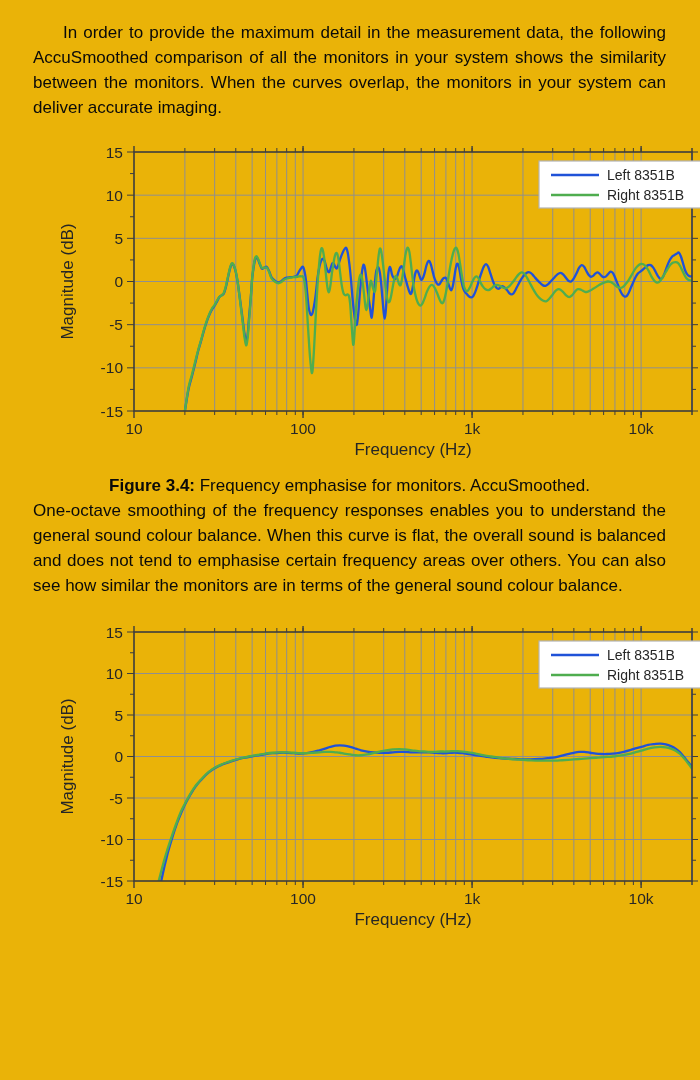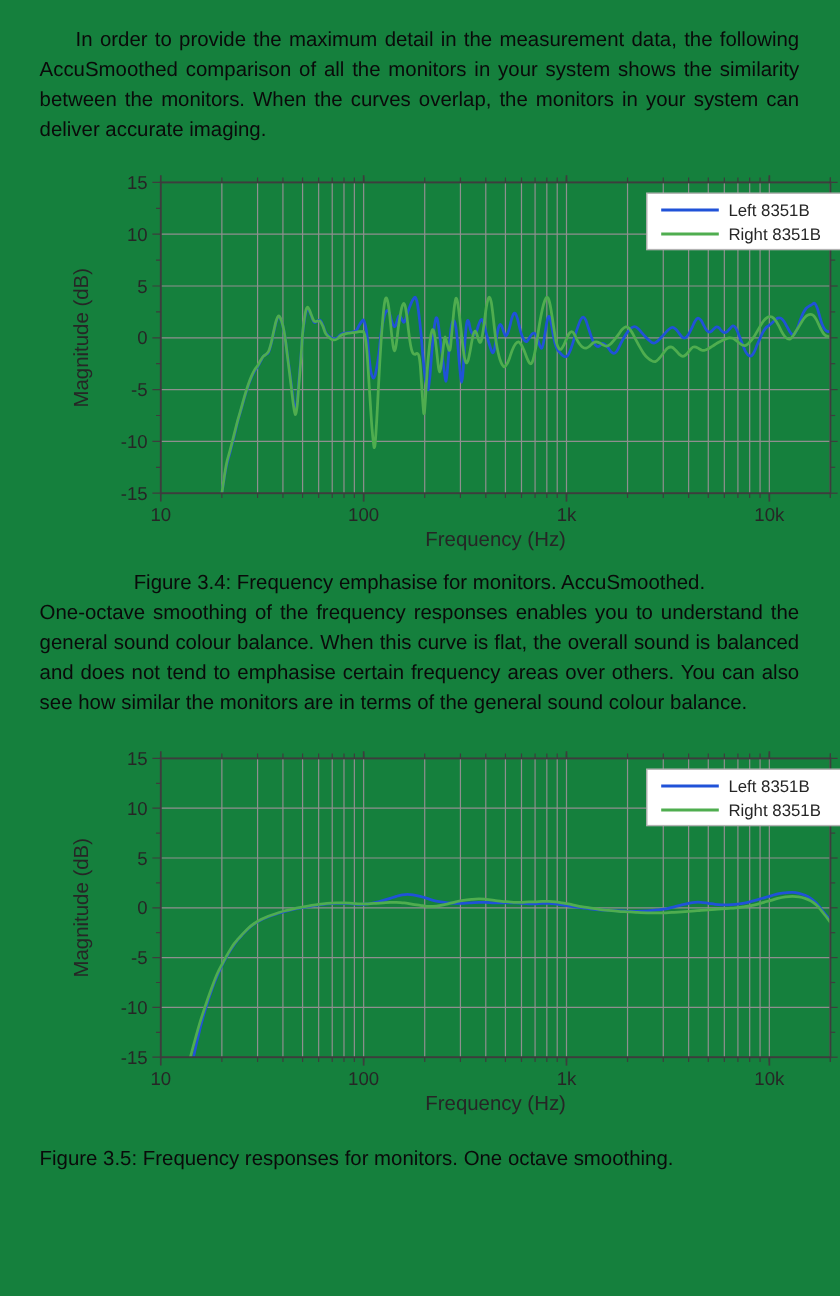--- a/index.html
+++ b/index.html
@@ -1,28 +1,28 @@
 <!DOCTYPE html>
 <html><head>
 <meta charset="utf-8">
 <style>
   html,body{margin:0;padding:0;background:#ffffff;}
   body{font-family:"Liberation Sans","DejaVu Sans",sans-serif;color:#000;}
-  .page{width:700px;height:1080px;background:#15803d;box-sizing:border-box;
+  .page{width:700px;height:1080px;background:#eab308;box-sizing:border-box;
         padding:20px 34px 0 33px;overflow:hidden;}
   p.body-text{font-size:17px;line-height:25px;text-align:justify;margin:0;
               hyphens:manual;color:#0a0a0a;}
   p.indented{text-indent:30px;}
   .chartwrap{margin:0;}
   svg{display:block;}
   svg text{font-family:"Liberation Sans","DejaVu Sans",sans-serif;fill:#262626;}
   .caption{font-size:17px;line-height:25px;margin:0;color:#0a0a0a;}
   .caption-centered{text-align:center;margin-top:13px;}
   .caption-left{text-align:justify;margin-top:13px;hyphens:manual;}
-  .caption b{font-weight:normal;}
+  .caption b{font-weight:bold;}
   .spacer-p2{margin-top:24px;}
   .mt10{margin-top:10px;}
 </style>
 </head>
 <body>
 
 <div class="page">
 
   <p class="body-text indented">In order to provide the maximum detail in the measurement data, the following AccuSmoothed comparison of all the monitors in your system shows the similarity between the monitors. When the curves overlap, the monitors in your system can deliver accurate imaging.</p>
 
@@ -343,17 +343,14 @@
         <text x="380" y="317" text-anchor="middle" font-size="17" fill="#262626">Frequency (Hz)</text>
         <text x="40" y="148.5" text-anchor="middle" font-size="17" fill="#262626" transform="rotate(-90 40 148.5)">Magnitude (dB)</text>
         <rect x="506" y="33" width="163" height="47" fill="#ffffff" stroke="#b3b3b3" stroke-width="1.2"></rect>
         <line x1="518" y1="47" x2="566" y2="47" stroke="#2052d8" stroke-width="2.6"></line>
         <text x="574" y="51.8" font-size="14" fill="#333">Left 8351B</text>
         <line x1="518" y1="67" x2="566" y2="67" stroke="#4fad4f" stroke-width="2.6"></line>
         <text x="574" y="71.8" font-size="14" fill="#333">Right 8351B</text>
       </svg>
   </div>
 
-  <p class="caption caption-left">
-    <b>Figure 3.5:</b><span> Frequency responses for monitors. One octave smooth­ing.</span>
-  </p>
 
 </div>
 
 </body></html>

